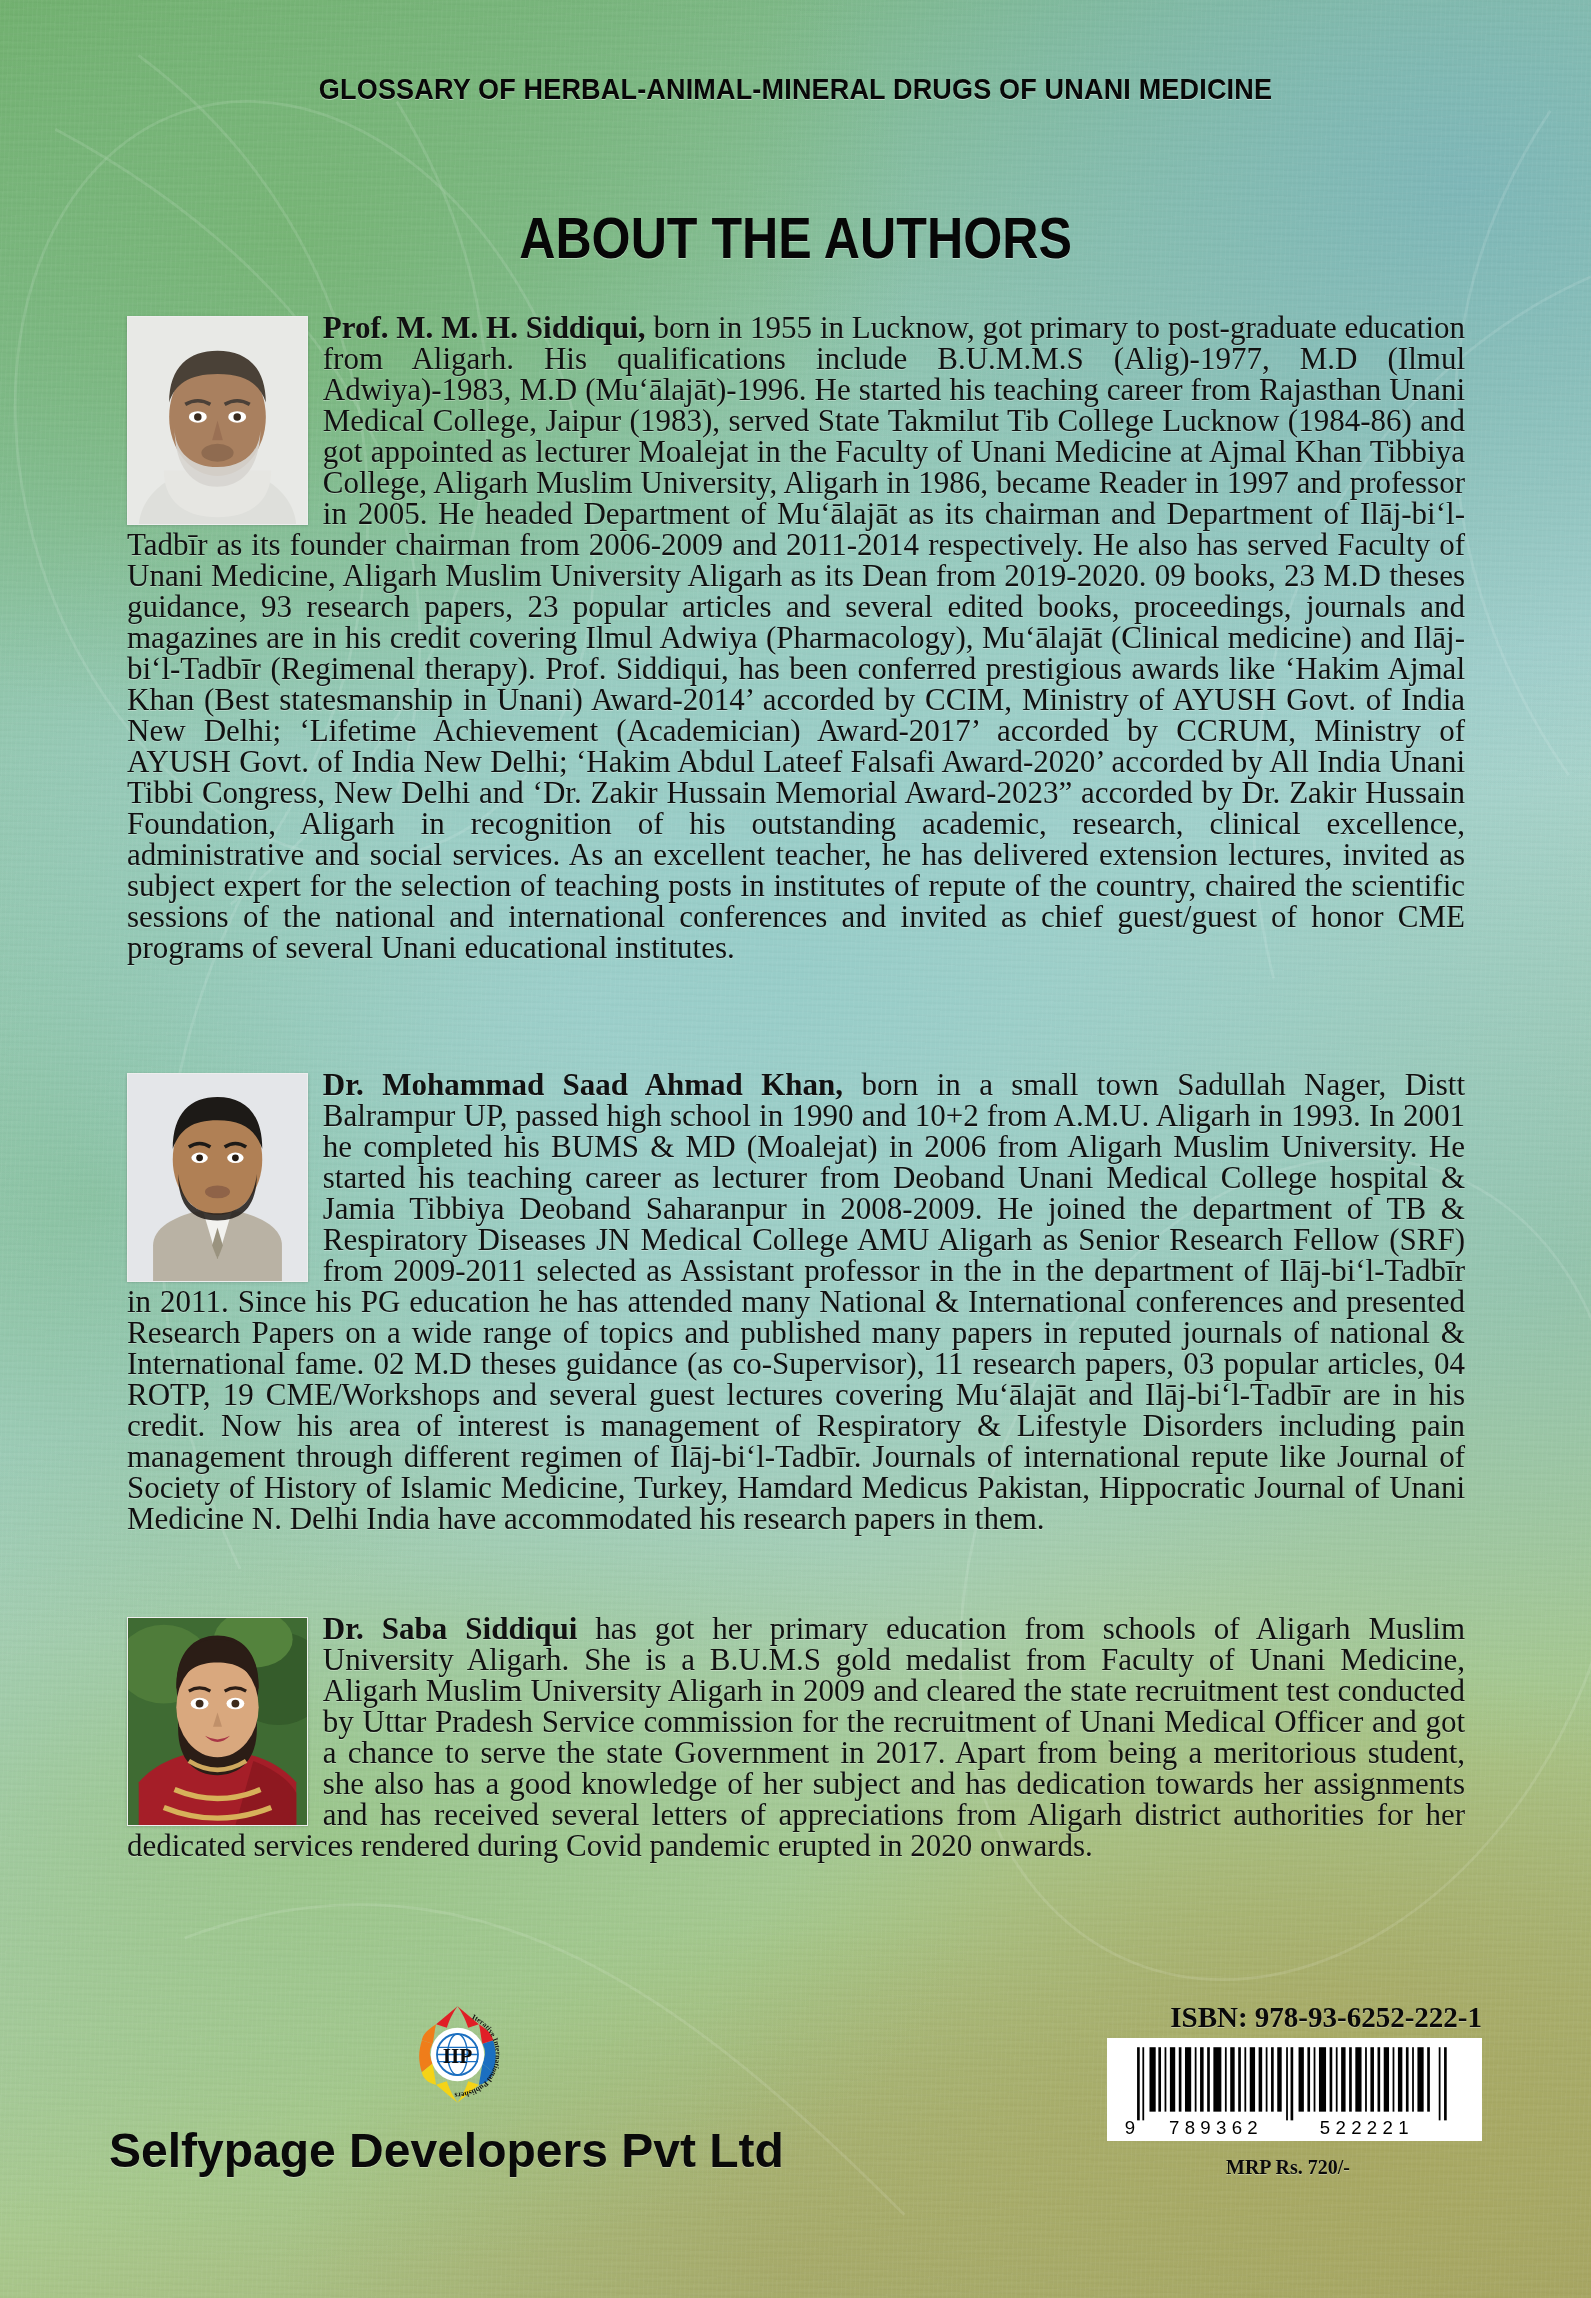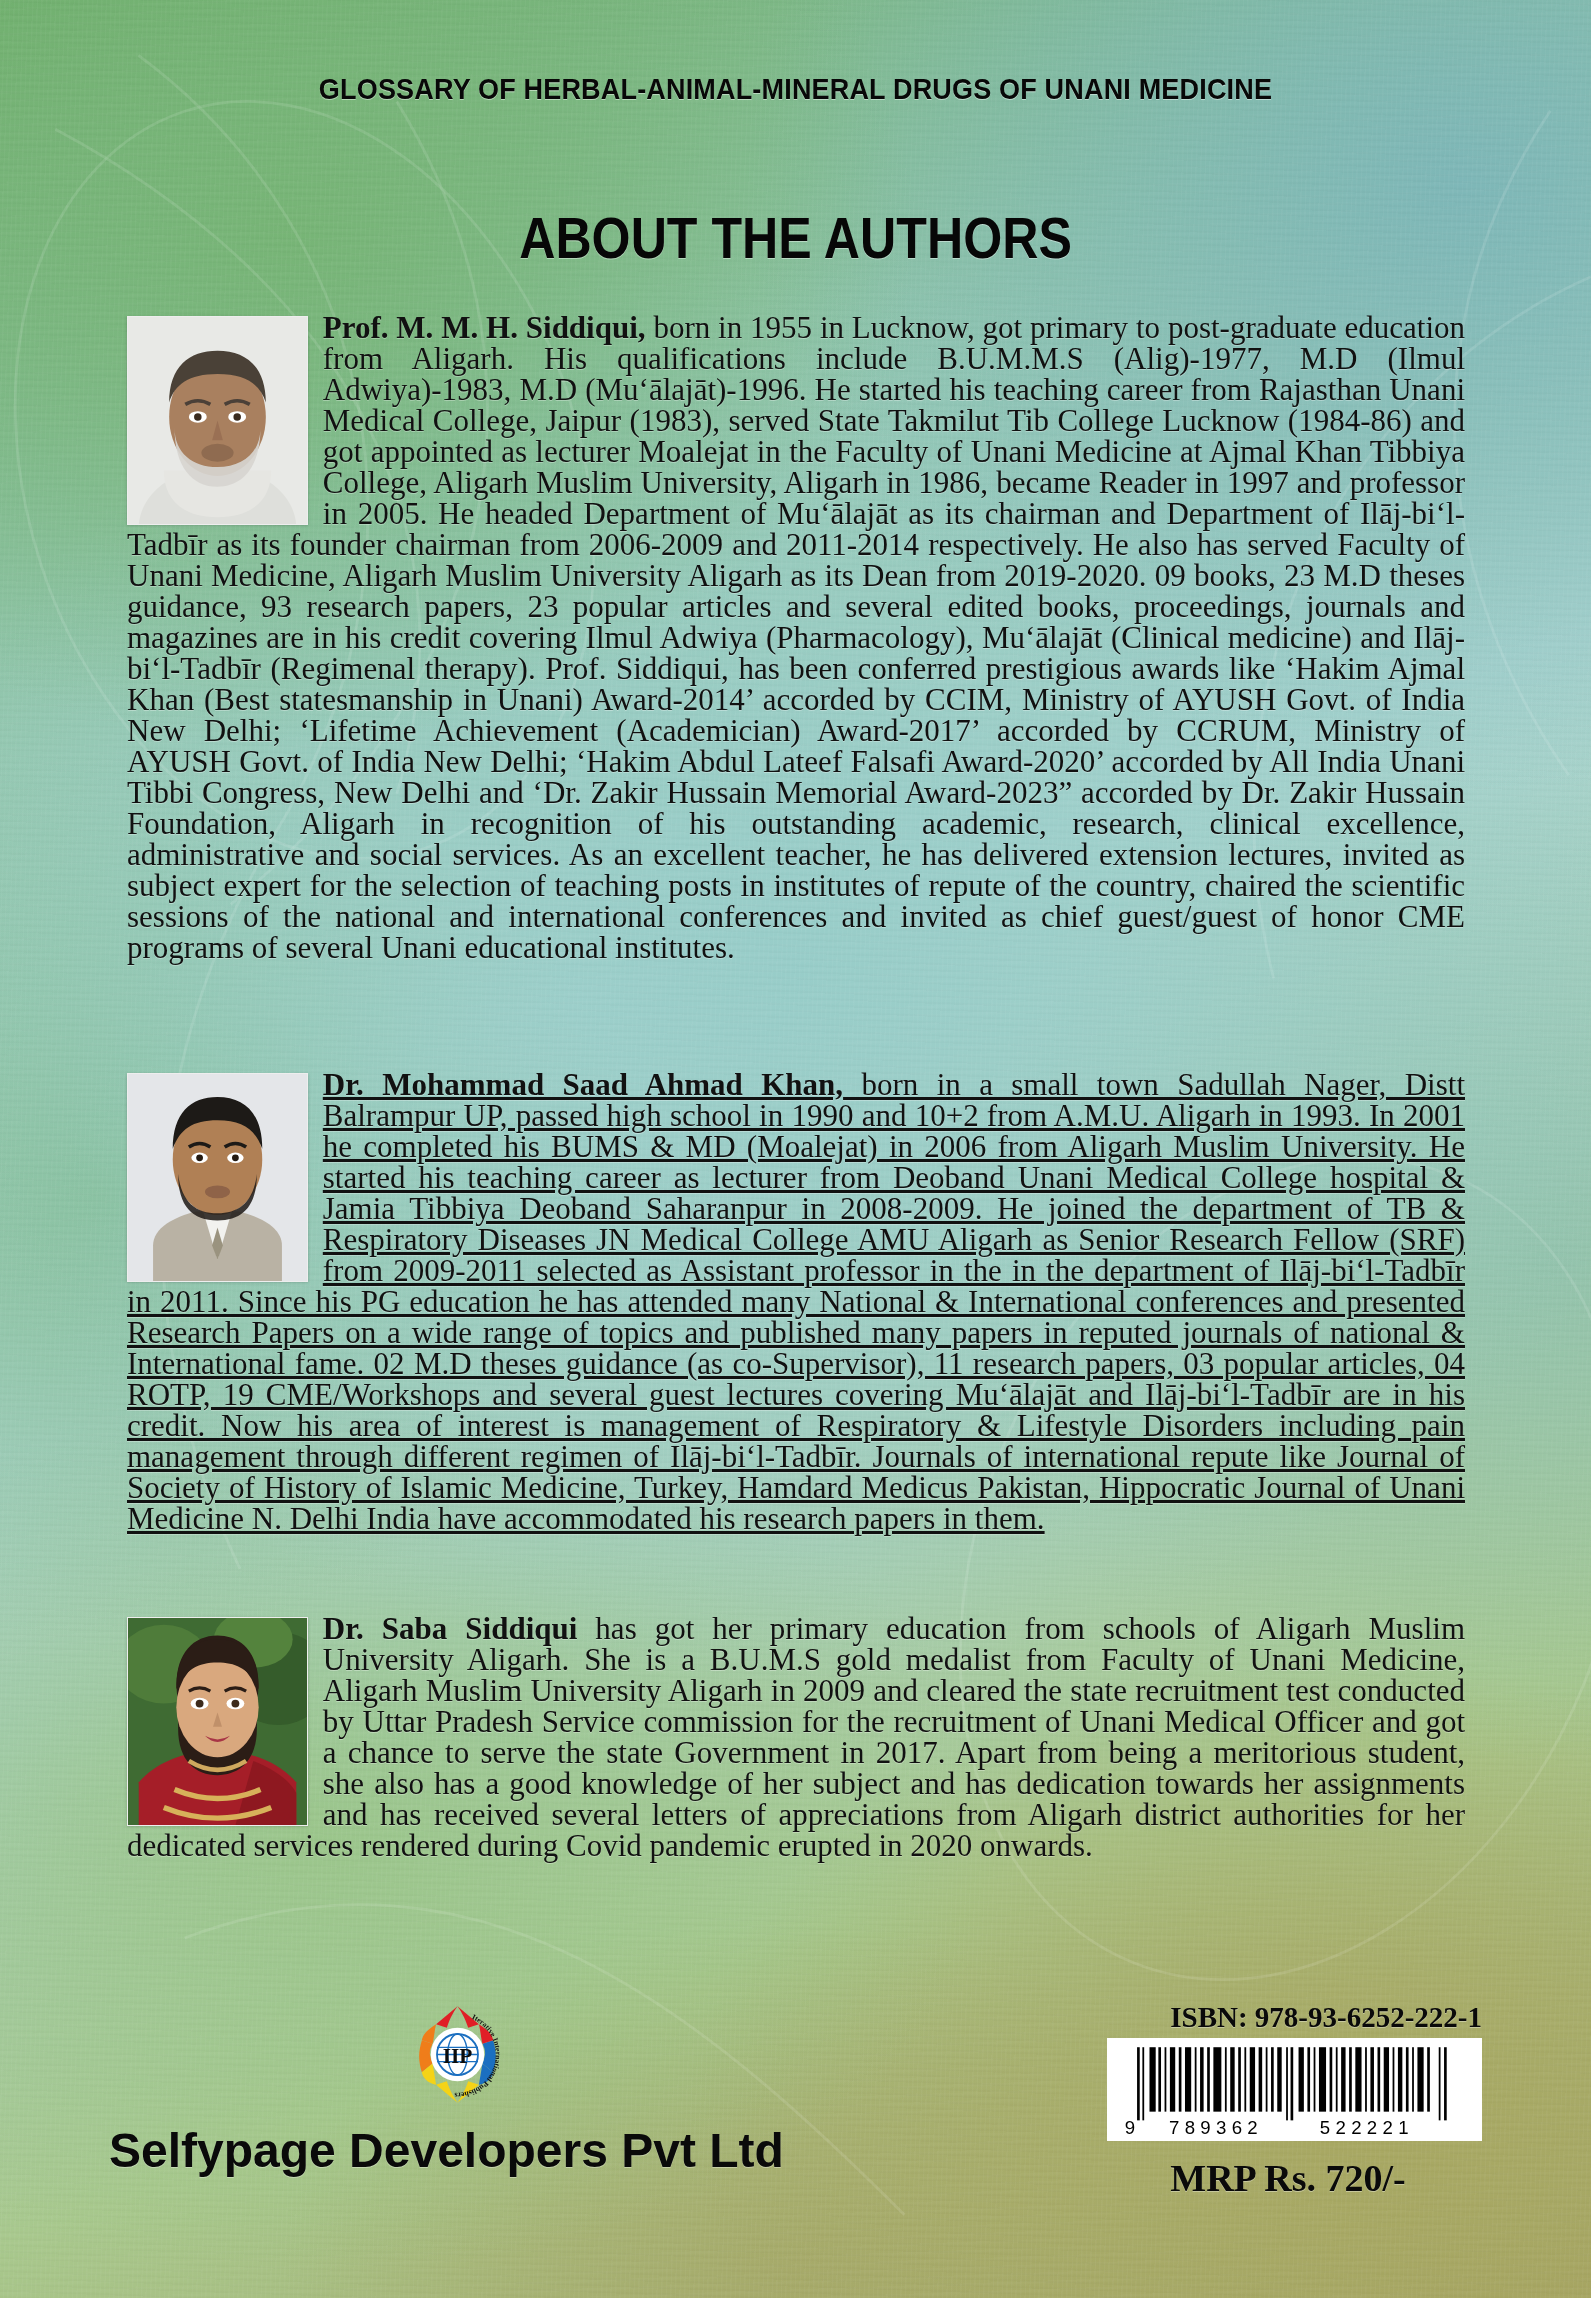--- a/index.html
+++ b/index.html
@@ -107,21 +107,21 @@
     margin: 3.7px 14.8px 2.8px 0;
     border: 1.8px solid rgba(255,255,255,.55);
     box-shadow: 0 0.9px 2.8px rgba(0,0,0,.22);
     overflow: hidden;
     position: relative;
     background: #d9d9d9;
   }
   .photo svg { display: block; width: 100%; height: 100%; }
 
   #bio1 { top: 312px; }
-  #bio2 { top: 1069px; text-decoration: underline; }
+  #bio2 { top: 1069px; }
   #bio3 { top: 1613px; }
 
   
   .pub-logo {
     position: absolute;
     left: 404px;
     top: 2001px;
     width: 107px;
     height: 107px;
   }
@@ -165,21 +165,21 @@
   .barcode-box svg { display: block; width: 100%; height: 100%; }
 
   .mrp {
     position: absolute;
     right: 109px;
     top: 2156px;
     width: 388px;
     text-align: center;
     font-family: "Liberation Serif", serif;
     font-weight: bold;
-    font-size: 38px;
+    font-size: 20px;
     color: #0a0a0a;
     text-shadow: 0 0.9px 0 rgba(255,255,255,.35);
   }
 </style>
 </head>
 <body>
 
 <div id="cover">
 
   <div id="texture"></div>

